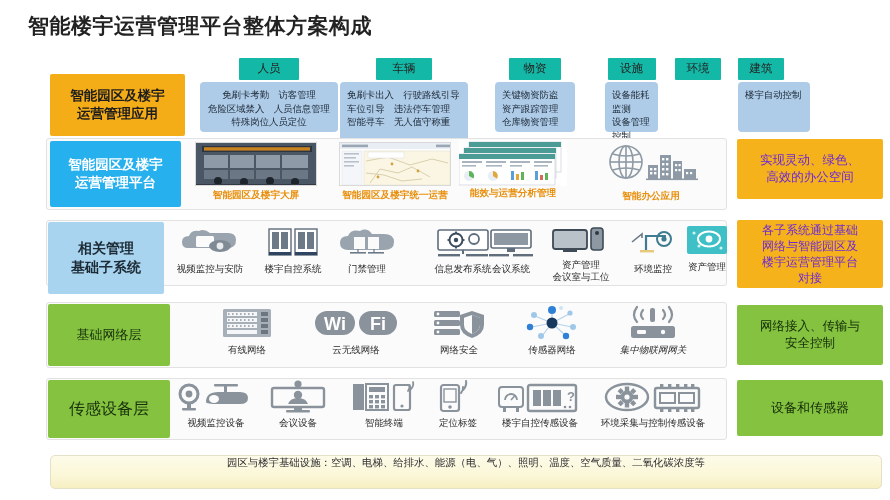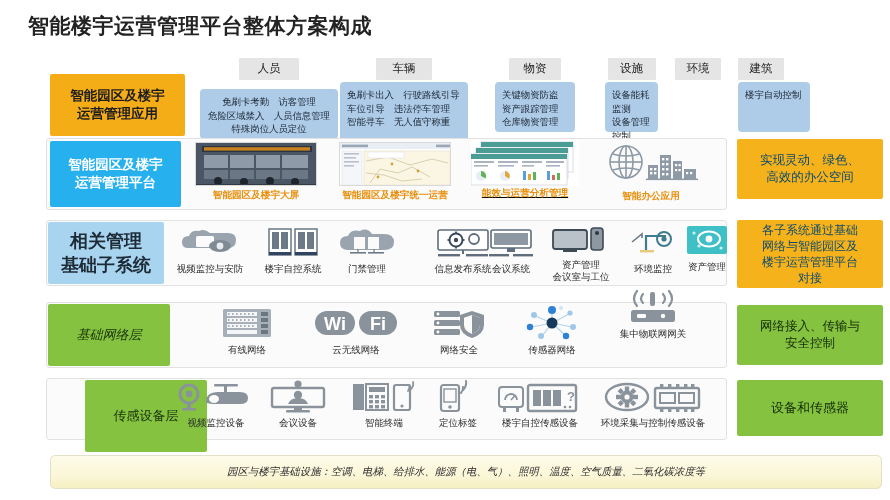--- a/index.html
+++ b/index.html
@@ -25,34 +25,34 @@
   }
   .leftlabel.orange { background:#f5ad17; color:#1d1d1d; }
   .leftlabel.blue   { background:#27b0ee; color:#ffffff; }
   .leftlabel.lblue  { background:#a9d4f0; color:#1d2b36; font-weight:700; }
   .leftlabel.green  { background:#84c240; color:#17300b; font-weight:400; }
 
   .rightlabel {
     display:flex; align-items:center; justify-content:center;
     text-align:center; line-height:1.35; border-radius:2px;
   }
-  .rightlabel.orange { background:#f5b21a; color:#0c4a6e; }
+  .rightlabel.orange { background:#f5b21a; color:#6d28d9; }
   .rightlabel.green  { background:#84c240; color:#142c08; }
 
   .panel {
     background:#fbfbfb;
     border:1px solid #e2e2e2;
     border-radius:3px;
     position:relative;
   }
 
   
   .cat { position:absolute; }
   .cat-tag {
-    background:#e5e5e5; color:#232323;
+    background:#14b8a6; color:#232323;
     font-size:11.5px; font-weight:400;
     text-align:center; padding:3px 0 4px 0;
     border-radius:1px;
   }
   .cat-body {
     background:#aecbe8; border-radius:4px;
     color:#1b2733; font-size:9.4px; line-height:1.45;
     padding:6px 5px 6px 5px;
     white-space:pre-line;
   }
@@ -67,41 +67,41 @@
   }
   .tile .cap.orange { color:#e8900d; font-weight:700; font-size:9.6px; }
 
   .thumb { border:1px solid #d9d9d9; background:#fff; overflow:hidden; position:relative; }
 
   
   .bottombar {
     position:absolute;
     border:1px solid #e4dfc7; border-radius:5px;
     background:linear-gradient(180deg,#fdfbe9 0%,#fbf7d8 60%,#f6efc2 100%);
-    display:flex; align-items:center; justify-content:center;
-    font-size:10.4px; color:#2d2d2d;font-style:italic;
+    display:flex; justify-content:center;
+    font-size:10.4px; color:#2d2d2d;
   }
 
   svg { display:block; }
 </style>
 </head>
 <body>
 
 <div class="page">
 
   <div class="title">智能楼宇运营管理平台整体方案构成</div>
 
   <div class="leftlabel orange" style="position:absolute;left:50px;top:74px;width:135px;height:62px;font-size:13.5px;white-space:pre-line;">
     <span>智能园区及楼宇
 运营管理应用</span>
   </div>
 
   <div class="cat" style="left:200px;top:58px;width:138px;">
     <div class="cat-tag" style="width:60px;margin:0 auto 0 auto;">人员</div>
-    <div class="cat-body center" style="height:50px;margin-top:9px;">免刷卡考勤　访客管理
+    <div class="cat-body center" style="height:50px;margin-top:2px;">免刷卡考勤　访客管理
 危险区域禁入　人员信息管理
 特殊岗位人员定位</div>
   </div>
 
   <div class="cat" style="left:340px;top:58px;width:128px;">
     <div class="cat-tag" style="width:56px;margin:0 auto 0 auto;">车辆</div>
     <div class="cat-body left" style="height:60px;margin-top:2px;">免刷卡出入　行驶路线引导
 车位引导　违法停车管理
 智能寻车　无人值守称重</div>
   </div>
@@ -189,21 +189,21 @@
         <g fill="#cfa23c">
             <circle cx="52" cy="21" r="1.4"></circle>
             <circle cx="78" cy="28" r="1.4"></circle>
             <circle cx="38" cy="34" r="1.4"></circle>
           </g>
       </svg>
     </div>
     <div class="cap orange">智能园区及楼宇统一运营</div>
   </div>
 
-  <div class="tile" style="left:460px;top:140px;width:130px;text-decoration:underline;">
+  <div class="tile" style="left:448px;top:140px;width:130px;">
     <div class="thumb" style="width:108px;height:46px;border:none;">
       <svg width="108" height="46" viewBox="0 0 108 46">
         <g>
           <rect x="10" y="2" width="92" height="30" fill="#ffffff" stroke="#c9ced6" stroke-width="0.7"></rect>
           <rect x="10" y="2" width="92" height="5" fill="#4a9c95"></rect>
           <rect x="5" y="8" width="92" height="30" fill="#ffffff" stroke="#c9ced6" stroke-width="0.7"></rect>
           <rect x="5" y="8" width="92" height="5" fill="#4a9c95"></rect>
           <rect x="0" y="14" width="96" height="31" fill="#ffffff" stroke="#c9ced6" stroke-width="0.7"></rect>
           <rect x="0" y="14" width="96" height="5" fill="#4a9c95"></rect>
         </g>
@@ -277,21 +277,21 @@
     <div class="cap orange">智能办公应用</div>
   </div>
 
   <div class="rightlabel orange" style="position:absolute;left:737px;top:139px;width:146px;height:60px;font-size:12.5px;white-space:pre-line;">
     <span>实现灵动、绿色、
 高效的办公空间</span>
   </div>
 
   <div class="panel" style="position:absolute;left:46px;top:220px;width:681px;height:66px;"></div>
 
-  <div class="leftlabel lblue" style="position:absolute;left:48px;top:222px;width:116px;height:62px;font-size:18px;white-space:pre-line;">
+  <div class="leftlabel lblue" style="position:absolute;left:48px;top:222px;width:116px;height:72px;font-size:14px;white-space:pre-line;">
     <span>相关管理
 基础子系统</span>
   </div>
 
   <div class="tile" style="left:168px;top:226px;width:84px;">
     <div style="height:34px;">
       <svg width="64" height="34" viewBox="0 0 64 34">
         <path d="M10 22 Q4 22 4 16 Q4 10 11 10 Q13 4 21 5 Q26 2 32 7 L50 7 Q58 7 58 14 Q58 22 50 22 Z" fill="#9aa4ae"></path>
         <rect x="18" y="10" width="18" height="11" rx="1.5" fill="#fbfbfb"></rect>
         <ellipse cx="42" cy="20" rx="11" ry="6" fill="#7f8a95"></ellipse>
@@ -411,21 +411,21 @@
 
   <div class="rightlabel orange" style="position:absolute;left:737px;top:220px;width:146px;height:68px;font-size:12px;white-space:pre-line;">
     <span>各子系统通过基础
 网络与智能园区及
 楼宇运营管理平台
 对接</span>
   </div>
 
   <div class="panel" style="position:absolute;left:46px;top:302px;width:681px;height:66px;"></div>
 
-  <div class="leftlabel green" style="position:absolute;left:48px;top:304px;width:122px;height:62px;font-size:13px;font-style:italic;">
+  <div class="leftlabel green" style="position:absolute;left:48px;top:304px;width:122px;height:62px;font-size:13px;">
     <span>基础网络层</span>
   </div>
 
   <div class="tile" style="left:210px;top:307px;width:74px;">
     <div style="height:34px;">
       <svg width="52" height="34" viewBox="0 0 52 34">
         <rect x="2" y="2" width="48" height="28" rx="1.5" fill="#a7b0b9"></rect>
         <g fill="#f4f6f7">
           <rect x="6" y="5" width="30" height="4"></rect>
             <rect x="6" y="11" width="30" height="4"></rect>
@@ -518,21 +518,21 @@
         <circle cx="21" cy="31" r="3" fill="#9fc8e8"></circle>
         <circle cx="46" cy="31" r="3.2" fill="#2f81d6"></circle>
         <circle cx="53" cy="22" r="3" fill="#9fc8e8"></circle>
         <circle cx="50" cy="8" r="2.6" fill="#9fc8e8"></circle>
         <circle cx="41" cy="3" r="2" fill="#cde4f5"></circle>
       </svg>
     </div>
     <div class="cap">传感器网络</div>
   </div>
 
-  <div class="tile" style="left:605px;top:289px;width:96px;">
+  <div class="tile" style="left:605px;top:305px;width:96px;font-style:italic;">
     <div style="height:36px;">
       <svg width="64" height="36" viewBox="0 0 64 36">
         <g stroke="#8a939c" stroke-width="2.2" fill="none" stroke-linecap="round">
           <path d="M22 14 Q18 10 22 5"></path>
           <path d="M16 17 Q10 10 16 2"></path>
           <path d="M42 14 Q46 10 42 5"></path>
           <path d="M48 17 Q54 10 48 2"></path>
         </g>
         <rect x="29" y="3" width="5" height="14" rx="2" fill="#8a939c"></rect>
         <rect x="10" y="21" width="44" height="12" rx="2.5" fill="#8a939c"></rect>
@@ -543,21 +543,21 @@
     <div class="cap">集中物联网网关</div>
   </div>
 
   <div class="rightlabel green" style="position:absolute;left:737px;top:305px;width:146px;height:60px;font-size:12.5px;white-space:pre-line;">
     <span>网络接入、传输与
 安全控制</span>
   </div>
 
   <div class="panel" style="position:absolute;left:46px;top:378px;width:681px;height:62px;"></div>
 
-  <div class="leftlabel green" style="position:absolute;left:48px;top:380px;width:122px;height:72px;font-size:13px;margin-left:37px;">
+  <div class="leftlabel green" style="position:absolute;left:48px;top:380px;width:122px;height:58px;font-size:16px;">
     <span>传感设备层</span>
   </div>
 
   <div class="tile" style="left:172px;top:382px;width:88px;">
     <div style="height:32px;">
       <svg width="80" height="32" viewBox="0 0 80 32">
         <circle cx="13" cy="12" r="9" fill="none" stroke="#8a939c" stroke-width="3"></circle>
         <circle cx="13" cy="12" r="3.4" fill="#8a939c"></circle>
         <rect x="11" y="21" width="4" height="6" fill="#8a939c"></rect>
         <rect x="6" y="26" width="14" height="2.6" rx="1" fill="#8a939c"></rect>

